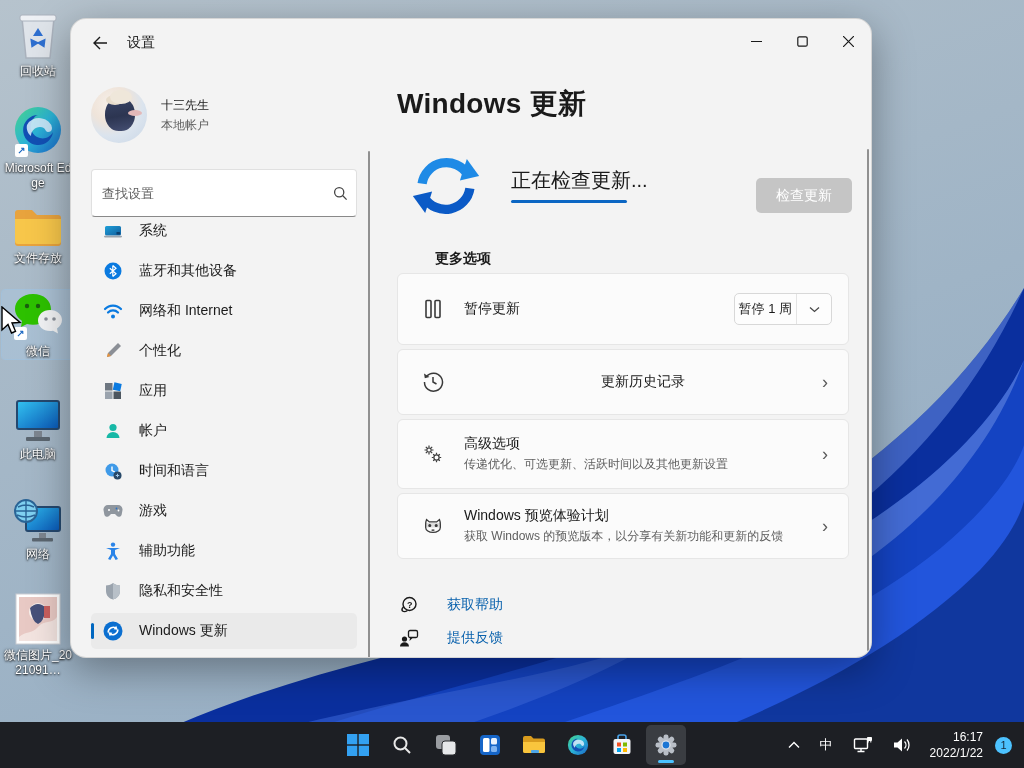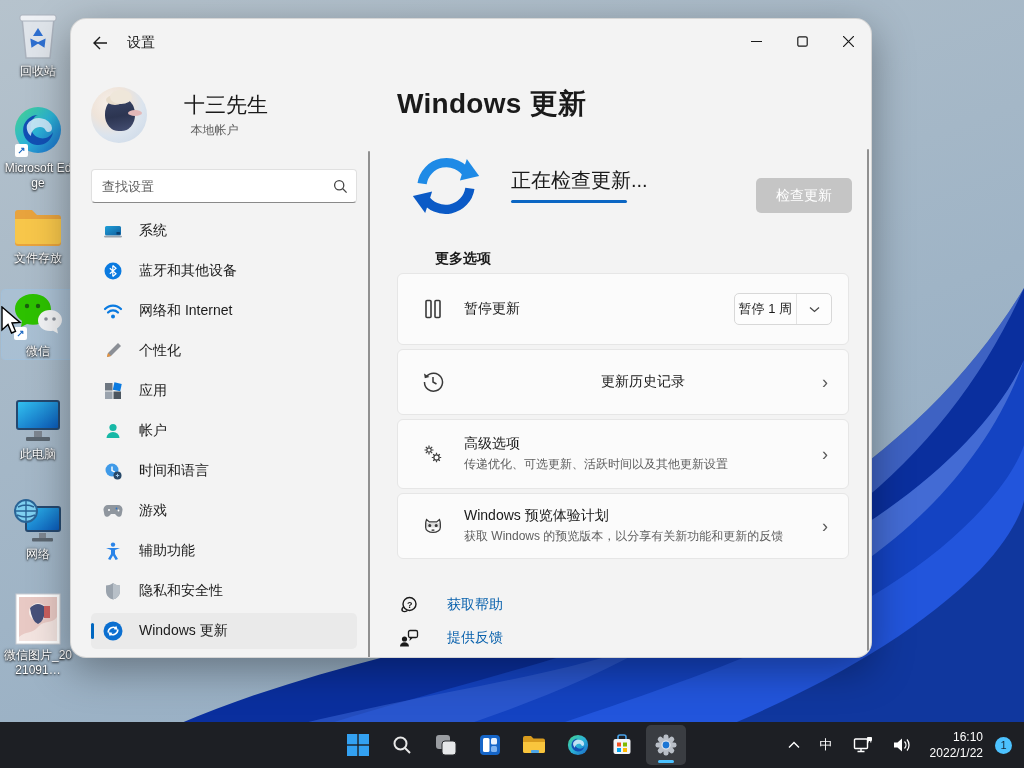--- a/index.html
+++ b/index.html
@@ -30,25 +30,25 @@
   .wc { width:46px; height:44px; display:flex; align-items:center; justify-content:center; color:#1a1a1a; }
 
   
   .profile { position:absolute; left:20px; top:68px; display:flex; align-items:center; gap:14px; }
   .avatar { width:56px; height:56px; border-radius:50%; overflow:hidden; position:relative;
     background:radial-gradient(circle at 35% 30%, #f6efe8 0%, #efe4da 35%, #dbe4ee 60%, #c9d6e6 100%); }
   .avatar::before { content:""; position:absolute; left:14px; top:10px; width:30px; height:34px; border-radius:50% 50% 46% 46%;
     background:linear-gradient(170deg,#3a4668 0%,#2c3551 55%,#454f73 100%); }
   .avatar::after { content:""; position:absolute; left:19px; top:3px; width:22px; height:14px; border-radius:50%;
     background:#efe7da; box-shadow:-6px 3px 0 -2px #e8ddcc, 14px 16px 0 -4px #e3b8b8; }
-  .p-name { font-size:21px; color:#1a1a1a;margin-left:23px; }
+  .p-name { font-size:12px; color:#1a1a1a; }
   .p-sub { font-size:12px; color:#5d5d5d; margin-top:3px;text-align:center; }
 
   
-  .searchbox { position:absolute; left:20px; top:150px; width:266px; height:34px; background:#fff;
+  .searchbox { position:absolute; left:20px; top:150px; width:266px; height:48px; background:#fff;
     border:1px solid #e0e0e0; border-bottom:1px solid #898989; border-radius:4px;
     display:flex; align-items:center; padding:0 8px 0 10px; }
   .searchbox input { flex:1; border:none; outline:none; font-size:13px; color:#1a1a1a; background:transparent;
     font-family:"Liberation Sans","DejaVu Sans",sans-serif; }
   .searchbox input::placeholder { color:#616161; opacity:1; }
 
   
   .nav { position:absolute; left:20px; top:194px; width:266px; }
   .navitem { position:relative; height:36px; margin-bottom:4px; display:flex; align-items:center; gap:16px;
     padding-left:12px; border-radius:5px; font-size:14px; color:#1b1b1b; }
@@ -588,18 +588,18 @@
           <path d="M15.2,5 v1.5 M17.8,5 v1.5" stroke="#fff" stroke-width="1"></path>
       </svg>
     </div>
     <div class="tray-btn">
       <svg width="18" height="16" viewBox="0 0 18 16">
         <path d="M1,5.5 h3.5 L9,1.5 v13 L4.5,10.5 H1 Z" fill="#fff"></path>
         <path d="M11.5,4.5 a5,5 0 0 1 0,7 M14,2.5 a8.5,8.5 0 0 1 0,11" stroke="#fff" stroke-width="1.3" fill="none"></path>
       </svg>
     </div>
     <div class="clock">
-      <div>16:10</div>
+      <div>16:17</div>
       <div>2022/1/22</div>
     </div>
     <div class="badge">1</div>
   </div>
 </div>
 
 </body></html>

